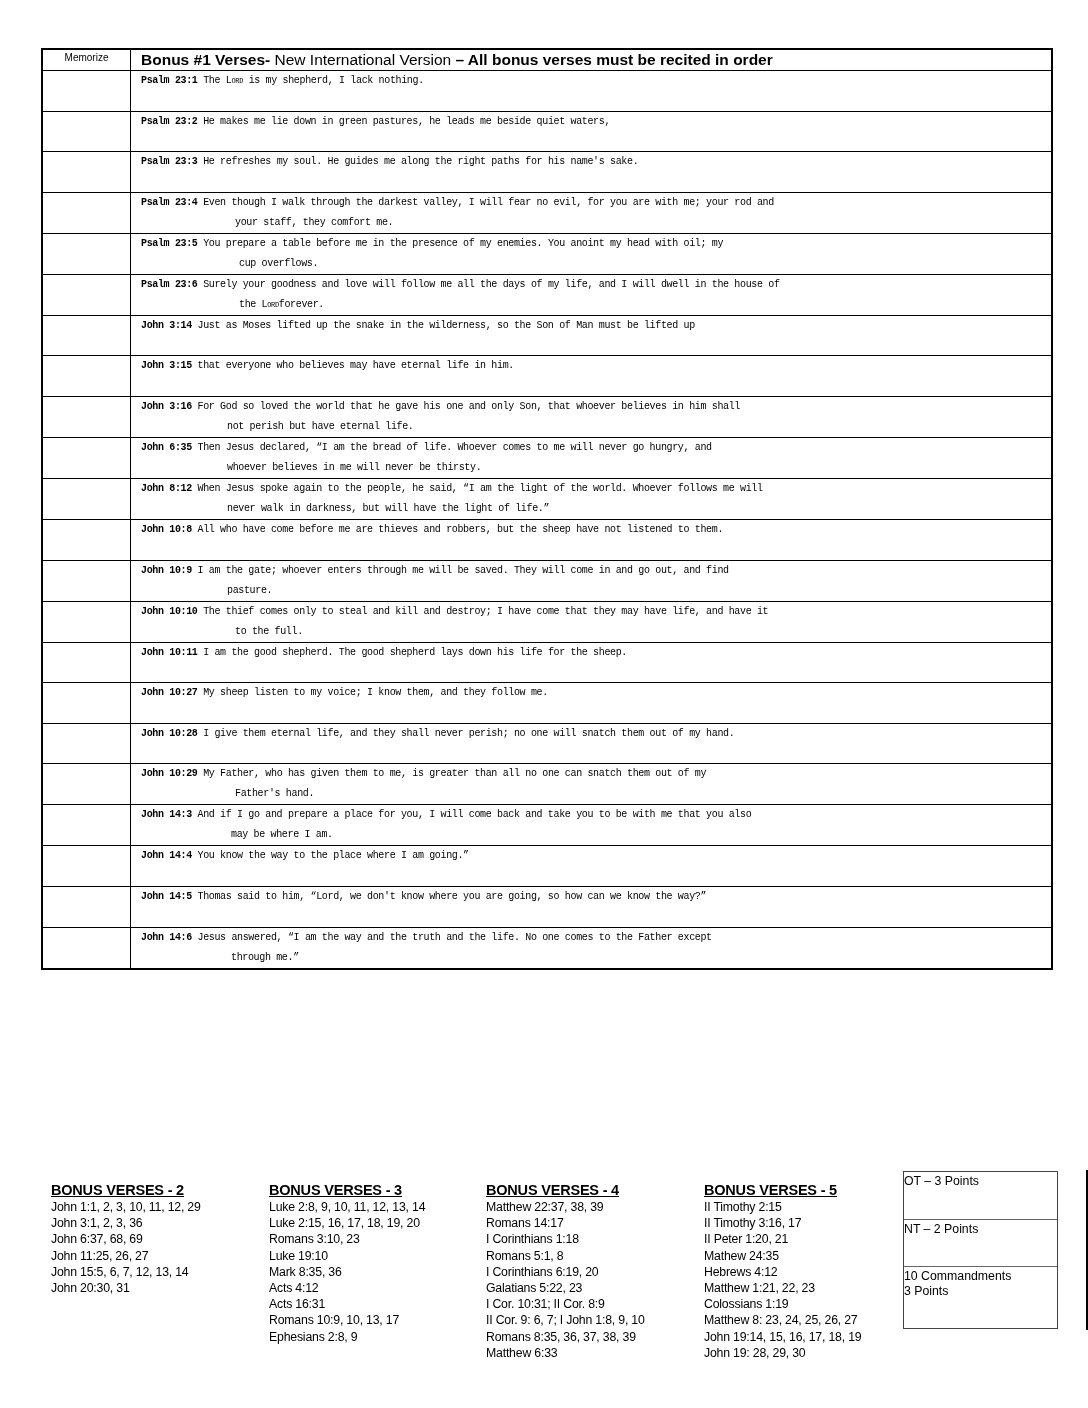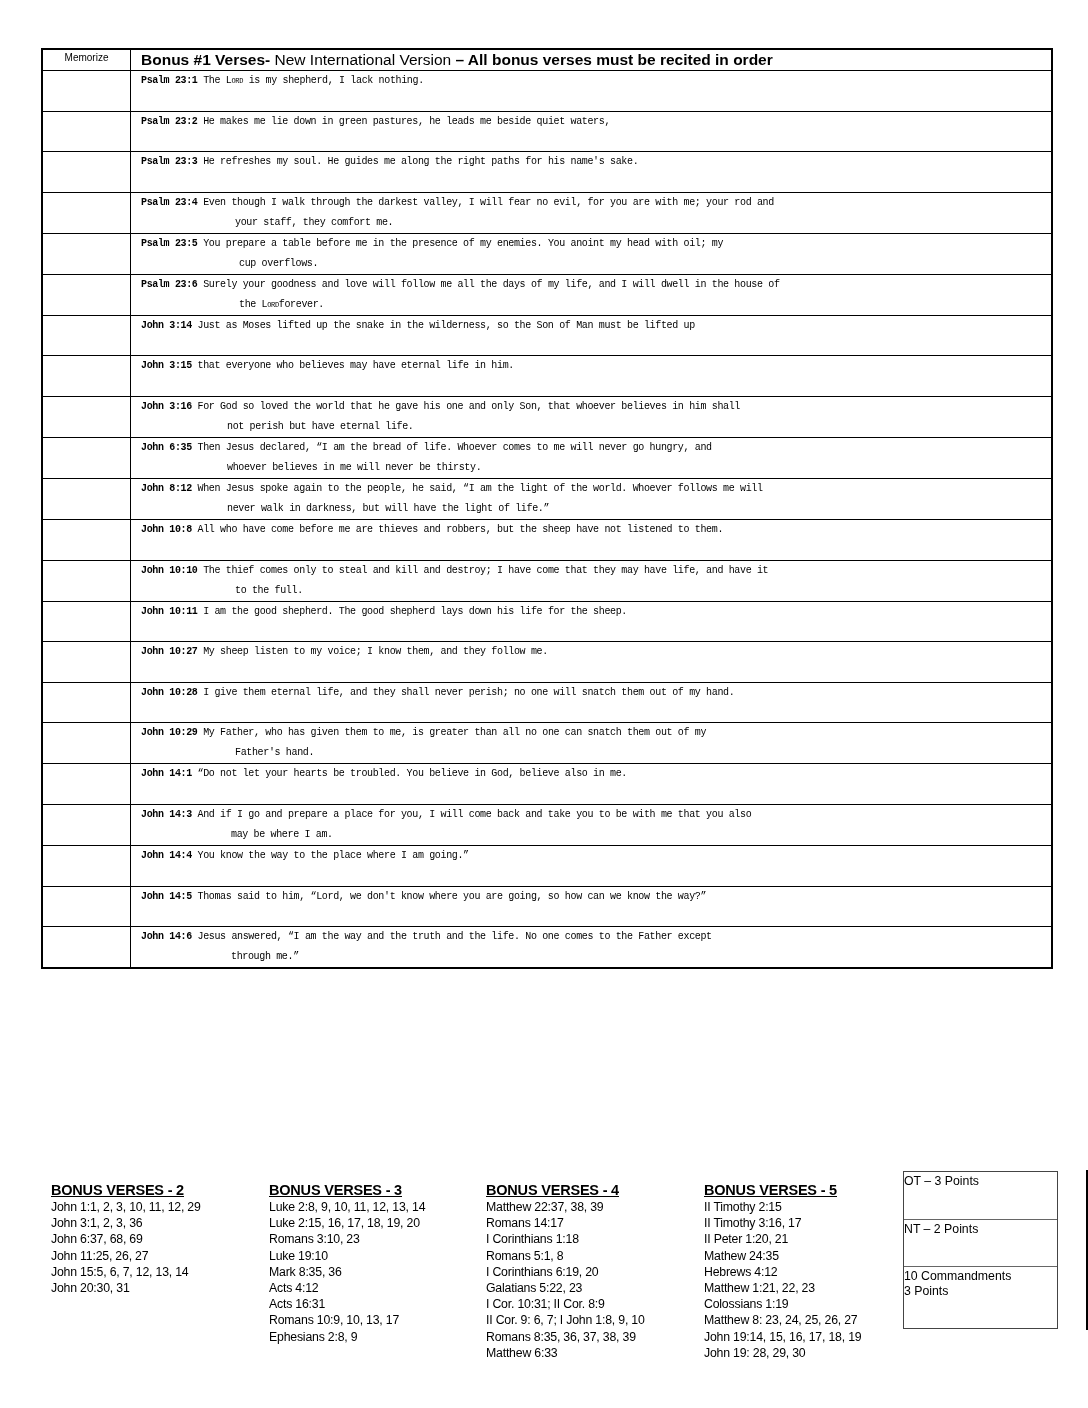--- a/index.html
+++ b/index.html
@@ -144,20 +144,27 @@
       </tr>
       <tr class="verse-row">
         <td class="col-memo"></td>
         <td class="verse-cell">
           <span class="verse-line"><span class="ref">John 10:8</span><span> All who have come before me are thieves and robbers, but the sheep have not listened to them.</span><span class="sc"></span><span></span></span>
         </td>
       </tr>
       <tr class="verse-row">
         <td class="col-memo"></td>
         <td class="verse-cell">
+          <span class="verse-line"><span class="ref">John 10:9</span><span> I am the gate; whoever enters through me will be saved. They will come in and go out, and find</span><span class="sc"></span><span></span></span>
+          <span class="cont" style="padding-left:86px">pasture.</span>
+        </td>
+      </tr>
+      <tr class="verse-row">
+        <td class="col-memo"></td>
+        <td class="verse-cell">
           <span class="verse-line"><span class="ref">John 10:10</span><span> The thief comes only to steal and kill and destroy; I have come that they may have life, and have it</span><span class="sc"></span><span></span></span>
           <span class="cont" style="padding-left:94px">to the full.</span>
         </td>
       </tr>
       <tr class="verse-row">
         <td class="col-memo"></td>
         <td class="verse-cell">
           <span class="verse-line"><span class="ref">John 10:11</span><span> I am the good shepherd. The good shepherd lays down his life for the sheep.</span><span class="sc"></span><span></span></span>
         </td>
       </tr>
@@ -171,26 +178,20 @@
         <td class="col-memo"></td>
         <td class="verse-cell">
           <span class="verse-line"><span class="ref">John 10:28</span><span> I give them eternal life, and they shall never perish; no one will snatch them out of my hand.</span><span class="sc"></span><span></span></span>
         </td>
       </tr>
       <tr class="verse-row">
         <td class="col-memo"></td>
         <td class="verse-cell">
           <span class="verse-line"><span class="ref">John 10:29</span><span> My Father, who has given them to me, is greater than all no one can snatch them out of my</span><span class="sc"></span><span></span></span>
           <span class="cont" style="padding-left:94px">Father's hand.</span>
-        </td>
-      </tr>
-      <tr class="verse-row">
-        <td class="col-memo"></td>
-        <td class="verse-cell">
-          <span class="verse-line"><span class="ref">John 14:1</span><span> “Do not let your hearts be troubled. You believe in God, believe also in me.</span><span class="sc"></span><span></span></span>
         </td>
       </tr>
       <tr class="verse-row">
         <td class="col-memo"></td>
         <td class="verse-cell">
           <span class="verse-line"><span class="ref">John 14:3</span><span>  And if I go and prepare a place for you, I will come back and take you to be with me that you also</span><span class="sc"></span><span></span></span>
           <span class="cont" style="padding-left:90px">may be where I am.</span>
         </td>
       </tr>
       <tr class="verse-row">

